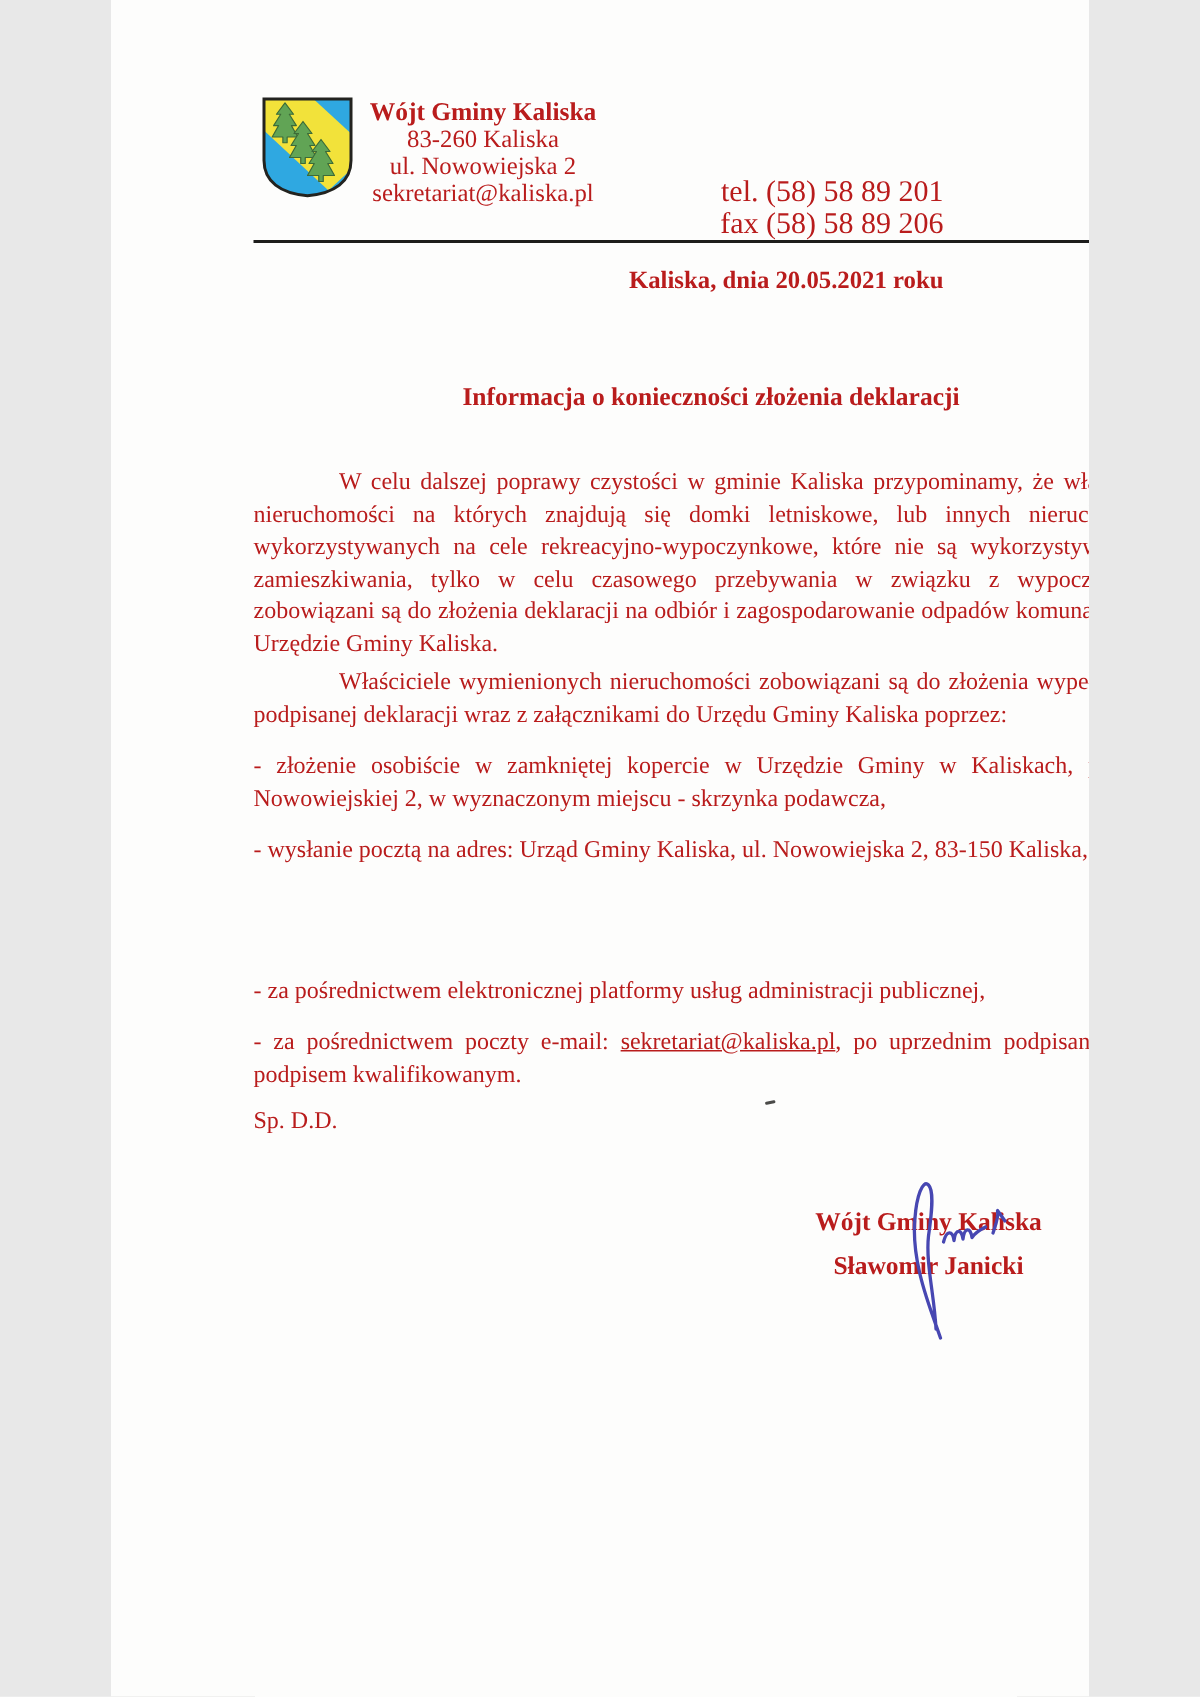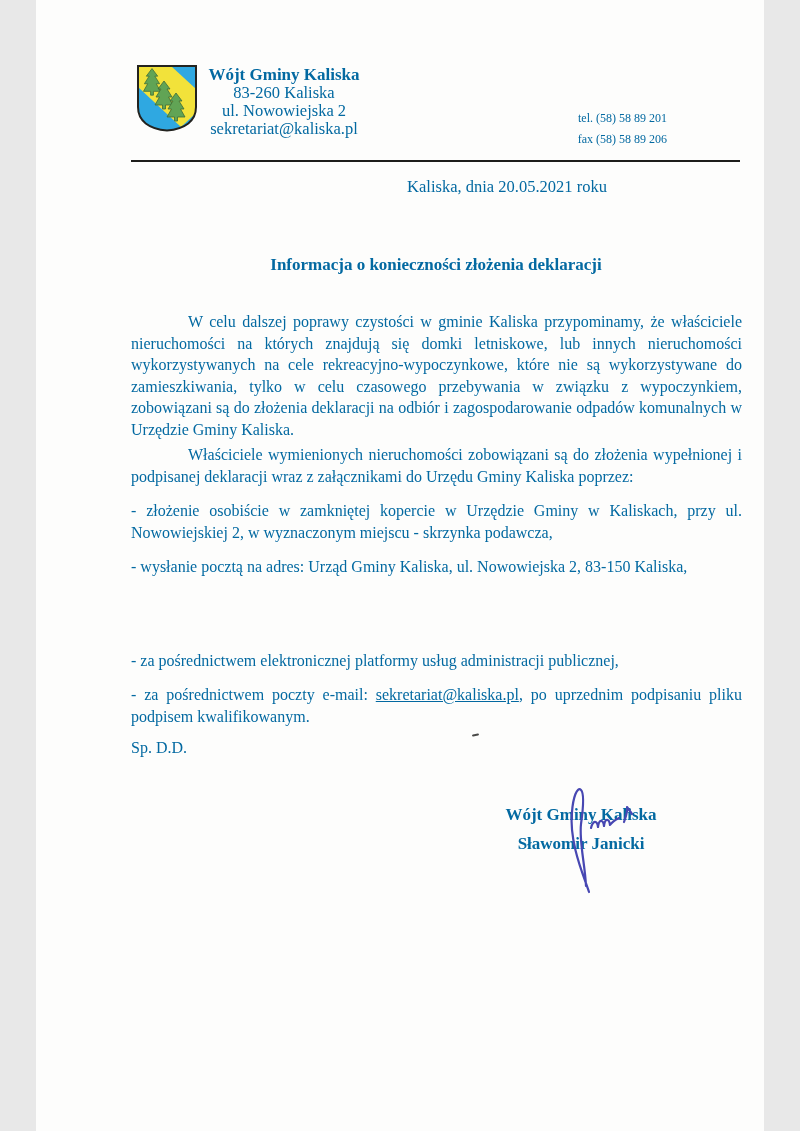--- a/index.html
+++ b/index.html
@@ -1,41 +1,41 @@
 <!DOCTYPE html>
 <html lang="pl"><head>
 <meta charset="utf-8">
 <style>
   html, body { margin: 0; padding: 0; background: #e8e8e8; }
   .page {
     position: relative;
-    width: 728px;
+    width: 652px;
     height: 1131px;
     margin: 0 auto;
     background: #fdfdfc;
     font-family: "Liberation Serif", serif;
-    color: #0369a1;
+    color: #b91c1c;
     overflow: hidden;
   }
   .abs { position: absolute; }
 
   
   .logo { left: 99px; top: 63px; width: 64px; height: 70px; }
   .org-block {
     left: 138px; top: 66px; width: 220px;
     text-align: center; font-size: 16.5px; line-height: 18px;
   }
   .org-name { font-weight: bold; font-size: 17px; }
   .contact-block {
-    right: 97px; top: 108px; width: 220px;
-    text-align: right; font-size: 12px; line-height: 21px;
+    right: 97px; top: 118px; width: 220px;
+    text-align: right; font-size: 20px; line-height: 21px;
   }
   .divider { left: 95px; top: 160px; width: 609px; height: 2px; background: #1d1d1b; }
 
-  .date-line { right: 97px; top: 177px; width: 320px; text-align: center; font-size: 16.5px; }
+  .date-line { right: 97px; top: 177px; width: 320px; text-align: right; font-size: 16.5px; font-weight: bold; }
 
   
   .doc-title {
     left: 0; top: 254px; width: 800px;
     text-align: center; font-weight: bold; font-size: 17px; line-height: 21.5px;
   }
 
   
   .bodytext {
     left: 95px; width: 611px;

